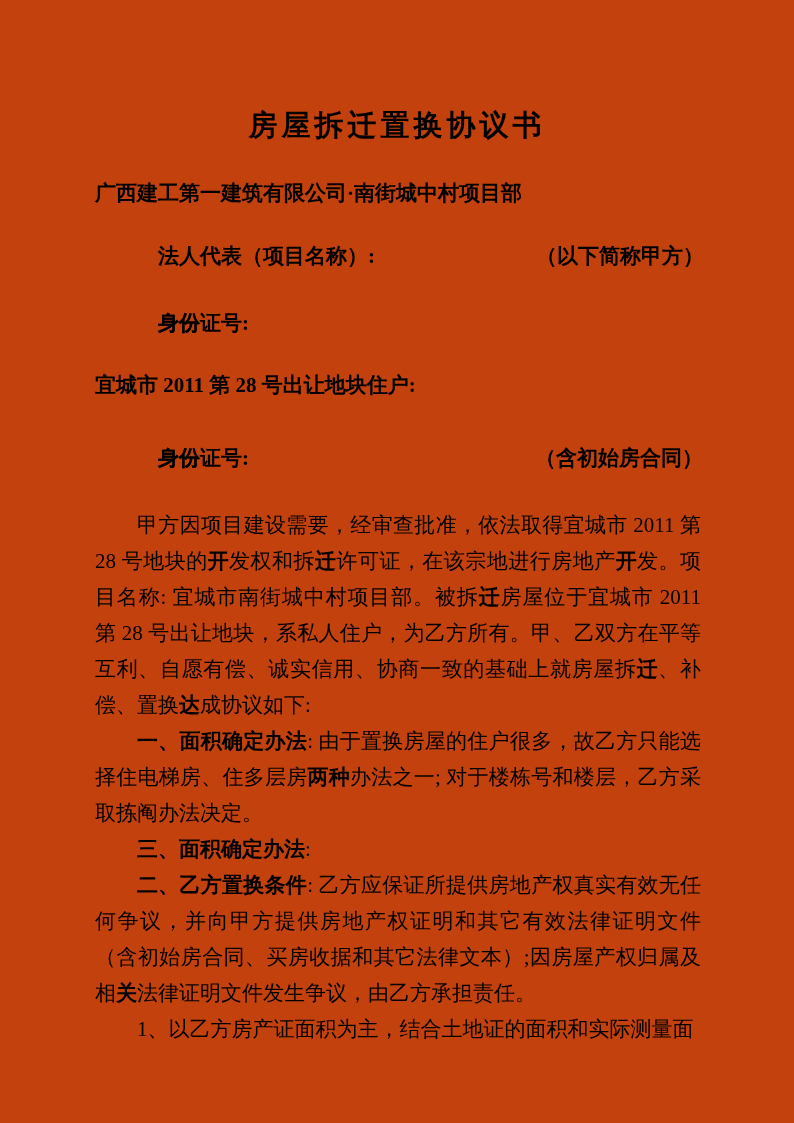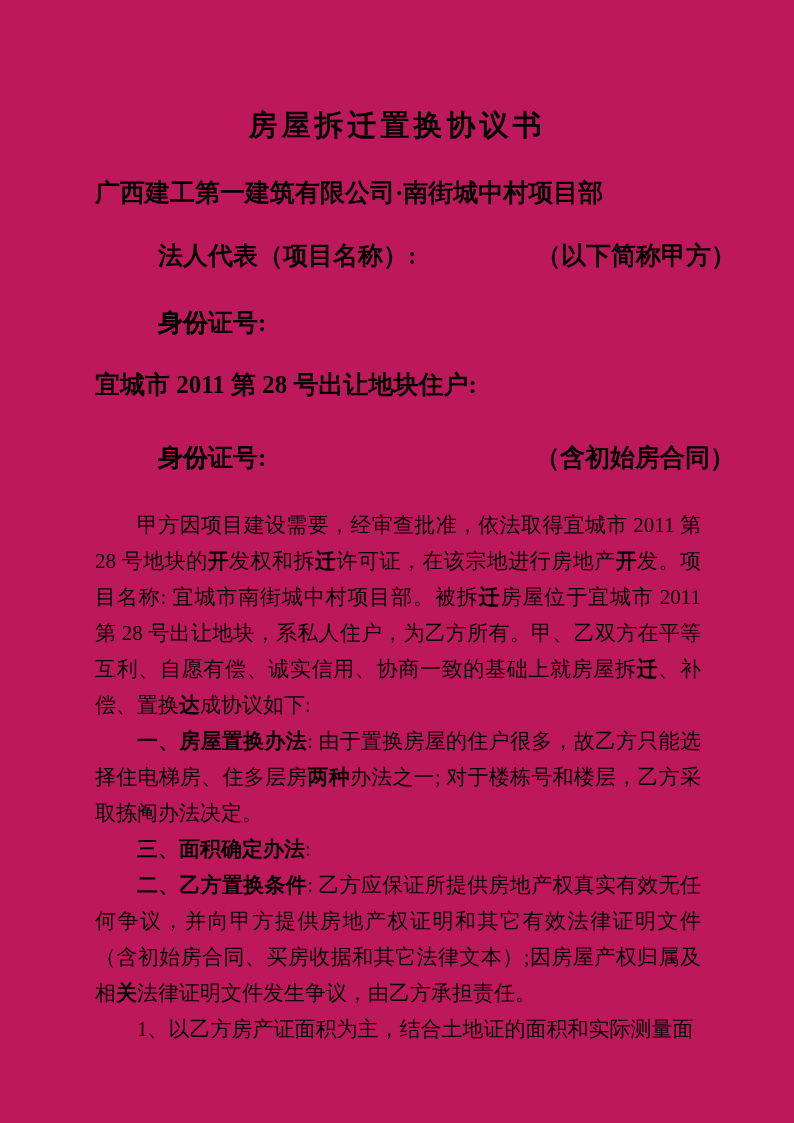--- a/index.html
+++ b/index.html
@@ -1,34 +1,34 @@
 <!DOCTYPE html>
 <html><head>
 <meta charset="utf-8">
 <style>
   html,body{margin:0;padding:0;background:#e8e8e8;}
   .page{
     position:relative;
     width:794px;height:1123px;
     margin:0 auto;
-    background:#be185d;
+    background:#c2410c;
     color:#000000;
     font-family:"Liberation Serif","DejaVu Serif",serif;
     overflow:hidden;
   }
   .title{
     position:absolute;top:104px;left:0;width:100%;
     text-align:center;
     font-size:29px;line-height:42px;
     font-weight:bold;
     letter-spacing:4px;
   }
   .hline{
     position:absolute;left:0;width:100%;height:34px;
-    font-size:25px;line-height:34px;
+    font-size:21px;line-height:34px;
     font-weight:bold;
     white-space:pre;
   }
   .at{position:absolute;top:0;}
   .xb{font-weight:bold;text-shadow:0 0 0.6px #000;}
   .bodytext{
     position:absolute;left:95px;top:507px;width:606px;
     font-size:21px;line-height:36px;
     text-align:justify;
   }
@@ -59,19 +59,19 @@
     <span class="at" style="left:95px">宜城市 2011 第 28 号出让地块住户:</span>
   </div>
 
   <div class="hline" style="top:441px">
     <span class="at" style="left:158px"><span class="xb">身份</span><span>证号:</span></span>
     <span class="at" style="left:535px">（含初始房合同）</span>
   </div>
 
   <div class="bodytext" id="body-paragraphs">
       <p><span>甲方因项目建设需要，经审查批准，依法取得宜城市 2011 第 28 号地块的</span><span class="b">开</span><span>发权和拆</span><span class="b">迁</span><span>许可证，在该宗地进行房地产</span><span class="b">开</span><span>发。项目名称: 宜城市南街城中村项目部。被拆</span><span class="b">迁</span><span>房屋位于宜城市 2011 第 28 号出让地块，系私人住户，为乙方所有。甲、乙双方在平等互利、自愿有偿、诚实信用、协商一致的基础上就房屋拆</span><span class="b">迁</span><span>、补偿、置换</span><span class="b">达</span><span>成协议如下:</span></p>
-      <p><span class="b">一、房屋置换办法</span><span>: 由于置换房屋的住户很多，故乙方只能选择住电梯房、住多层房</span><span class="b">两种</span><span>办法之一; 对于楼栋号和楼层，乙方采取拣阄办法决定。</span></p>
+      <p><span class="b">一、面积确定办法</span><span>: 由于置换房屋的住户很多，故乙方只能选择住电梯房、住多层房</span><span class="b">两种</span><span>办法之一; 对于楼栋号和楼层，乙方采取拣阄办法决定。</span></p>
       <p><span class="b">三、面积确定办法</span><span>:</span></p>
       <p><span class="b">二、乙方置换条件</span><span>: 乙方应保证所提供房地产权真实有效无任何争议，并向甲方提供房地产权证明和其它有效法律证明文件（含初始房合同、买房收据和其它法律文本）;因房屋产权归属及相</span><span class="b">关</span><span>法律证明文件发生争议，由乙方承担责任。</span></p>
       <p><span>1、以乙方房产证面积为主，结合土地证的面积和实际测量面</span></p>
     </div>
 
 </div>
 
 </body></html>

